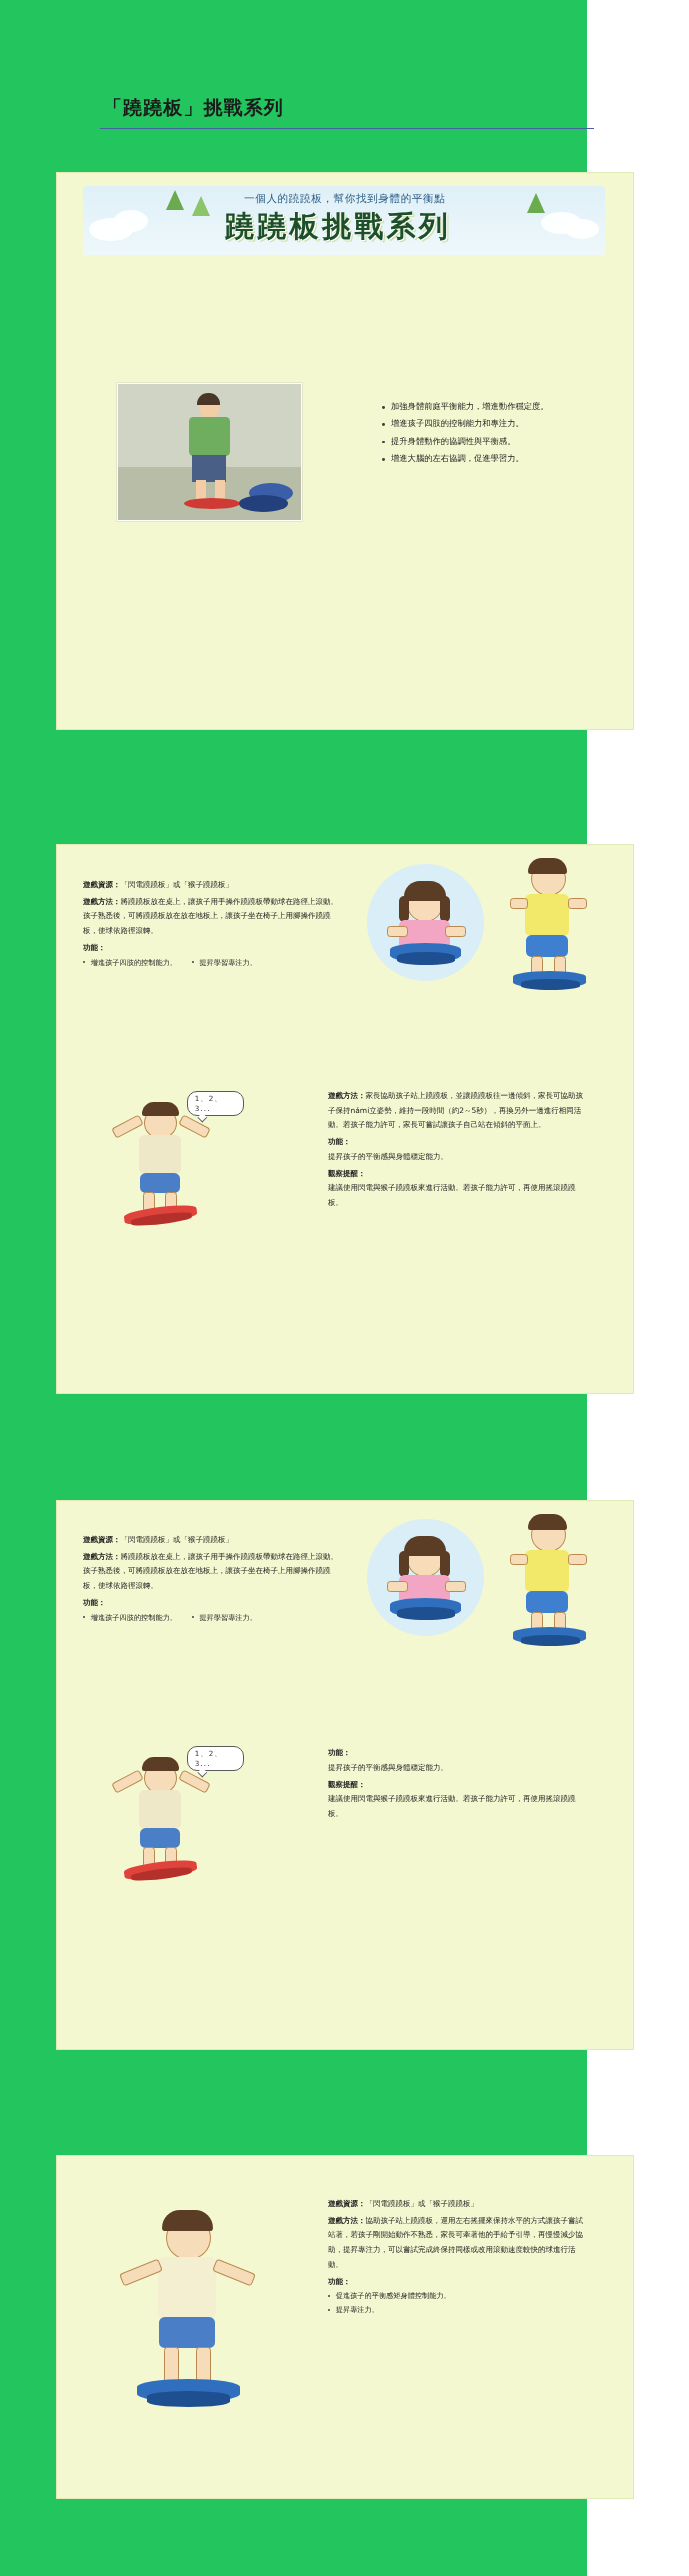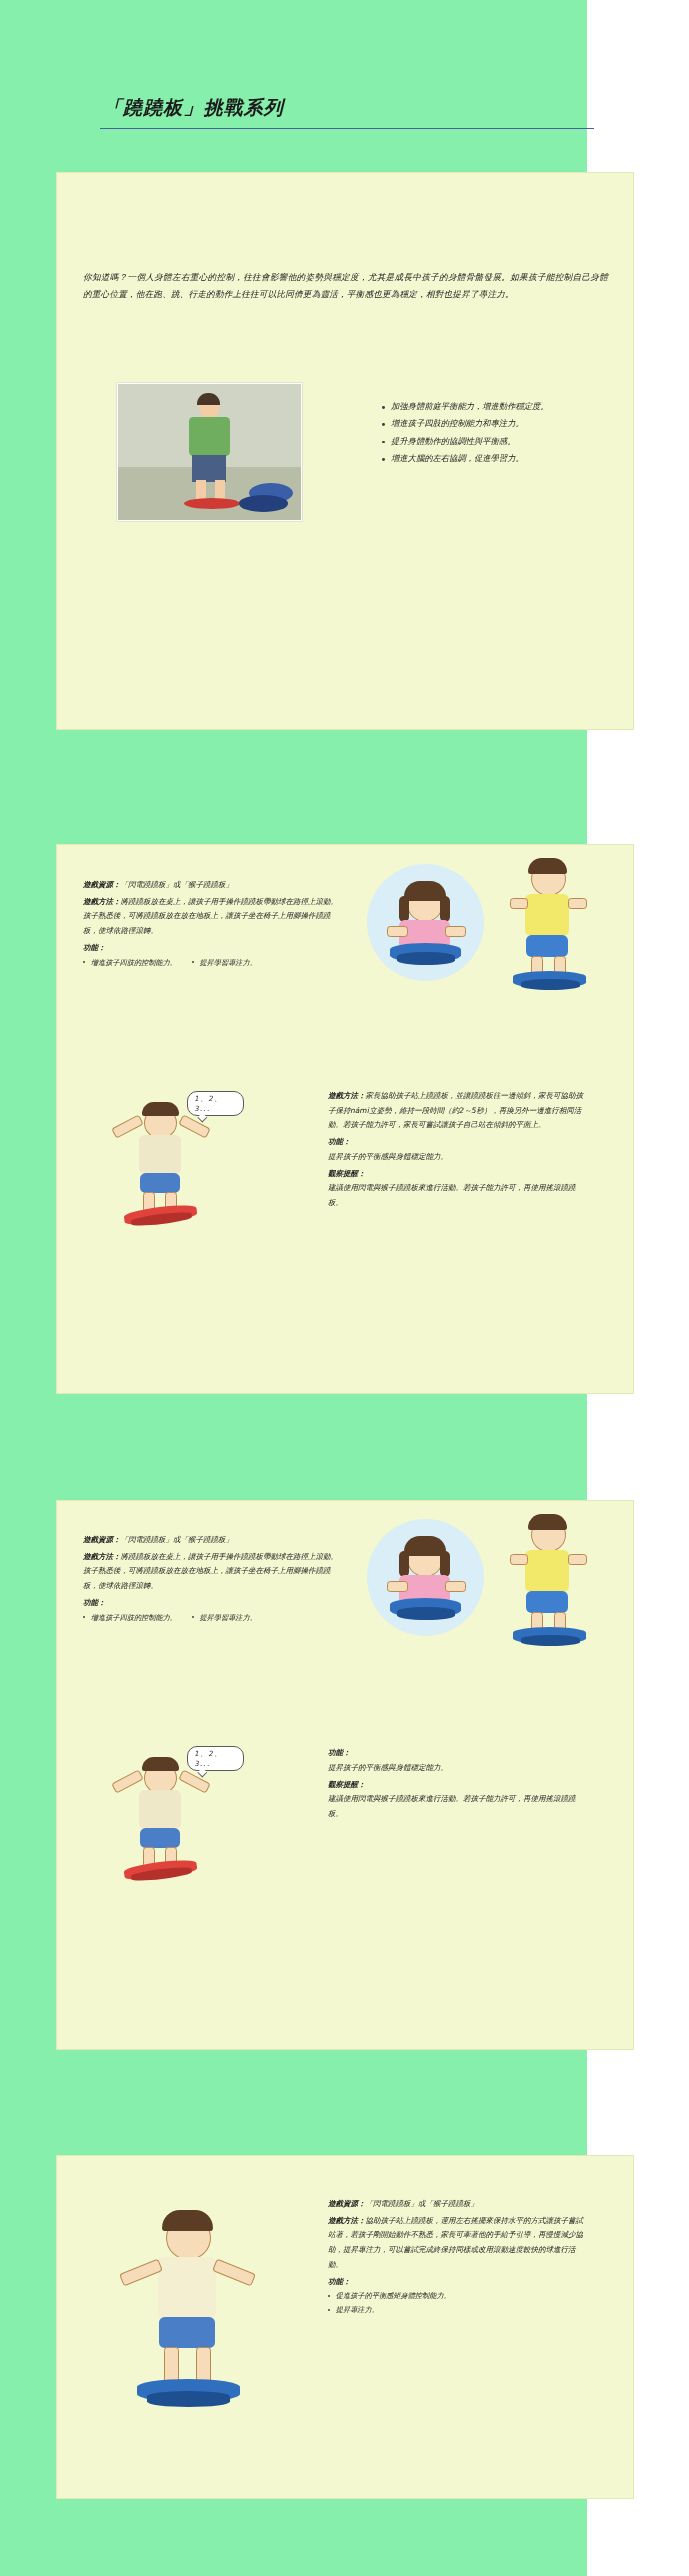--- a/index.html
+++ b/index.html
@@ -7,22 +7,21 @@
     width:689px;
     background:#ffffff;
     font-family:"DejaVu Sans","Liberation Sans",sans-serif;
     color:#1a1a1a;
     -webkit-font-smoothing:antialiased;
   }
   .page{
     position:relative;
     width:587px;
     min-height:2576px;
-    background:#86efac;
-    font-style:italic;
+    background:#22c55e;
   }
 
   
   .doc-header{
     position:absolute;
     left:0; top:89px;
     width:689px;
     height:44px;
   }
   .doc-header .title{
@@ -224,22 +223,33 @@
 
 <div class="page">
 
   <div class="doc-header">
     <div class="title">「蹺蹺板」挑戰系列</div>
     <div class="rule"></div>
   </div>
 
   <div class="panel p1"></div>
 
-
-  <div class="para pa1">你知道嗎？一個人身體左右重心的控制，往往會影響他的姿勢與穩定度，尤其是成長中孩子的身體骨骼發展。如果孩子能控制自己身體的重心位置，他在跑、跳、行走的動作上往往可以比同儕更為靈活，平衡感也更為穩定，相對也提昇了專注力。</div>
+  <div class="banner">
+    <div class="sky"></div>
+    <div class="cloud c1"></div>
+    <div class="cloud c2"></div>
+    <div class="cloud c3"></div>
+    <div class="cloud c4"></div>
+    <div class="tree t1"></div>
+    <div class="tree t2"></div>
+    <div class="tree t3"></div>
+    <div class="tagline">一個人的蹺蹺板，幫你找到身體的平衡點</div>
+    <div class="bigtitle">蹺蹺板挑戰系列</div>
+  </div>
+
 
   <div class="photo">
     <div class="wall"></div>
     <div class="floor"></div>
     <div class="kid-head"></div>
     <div class="kid-hair"></div>
     <div class="kid-shirt"></div>
     <div class="kid-shorts"></div>
     <div class="kid-legL"></div>
     <div class="kid-legR"></div>

